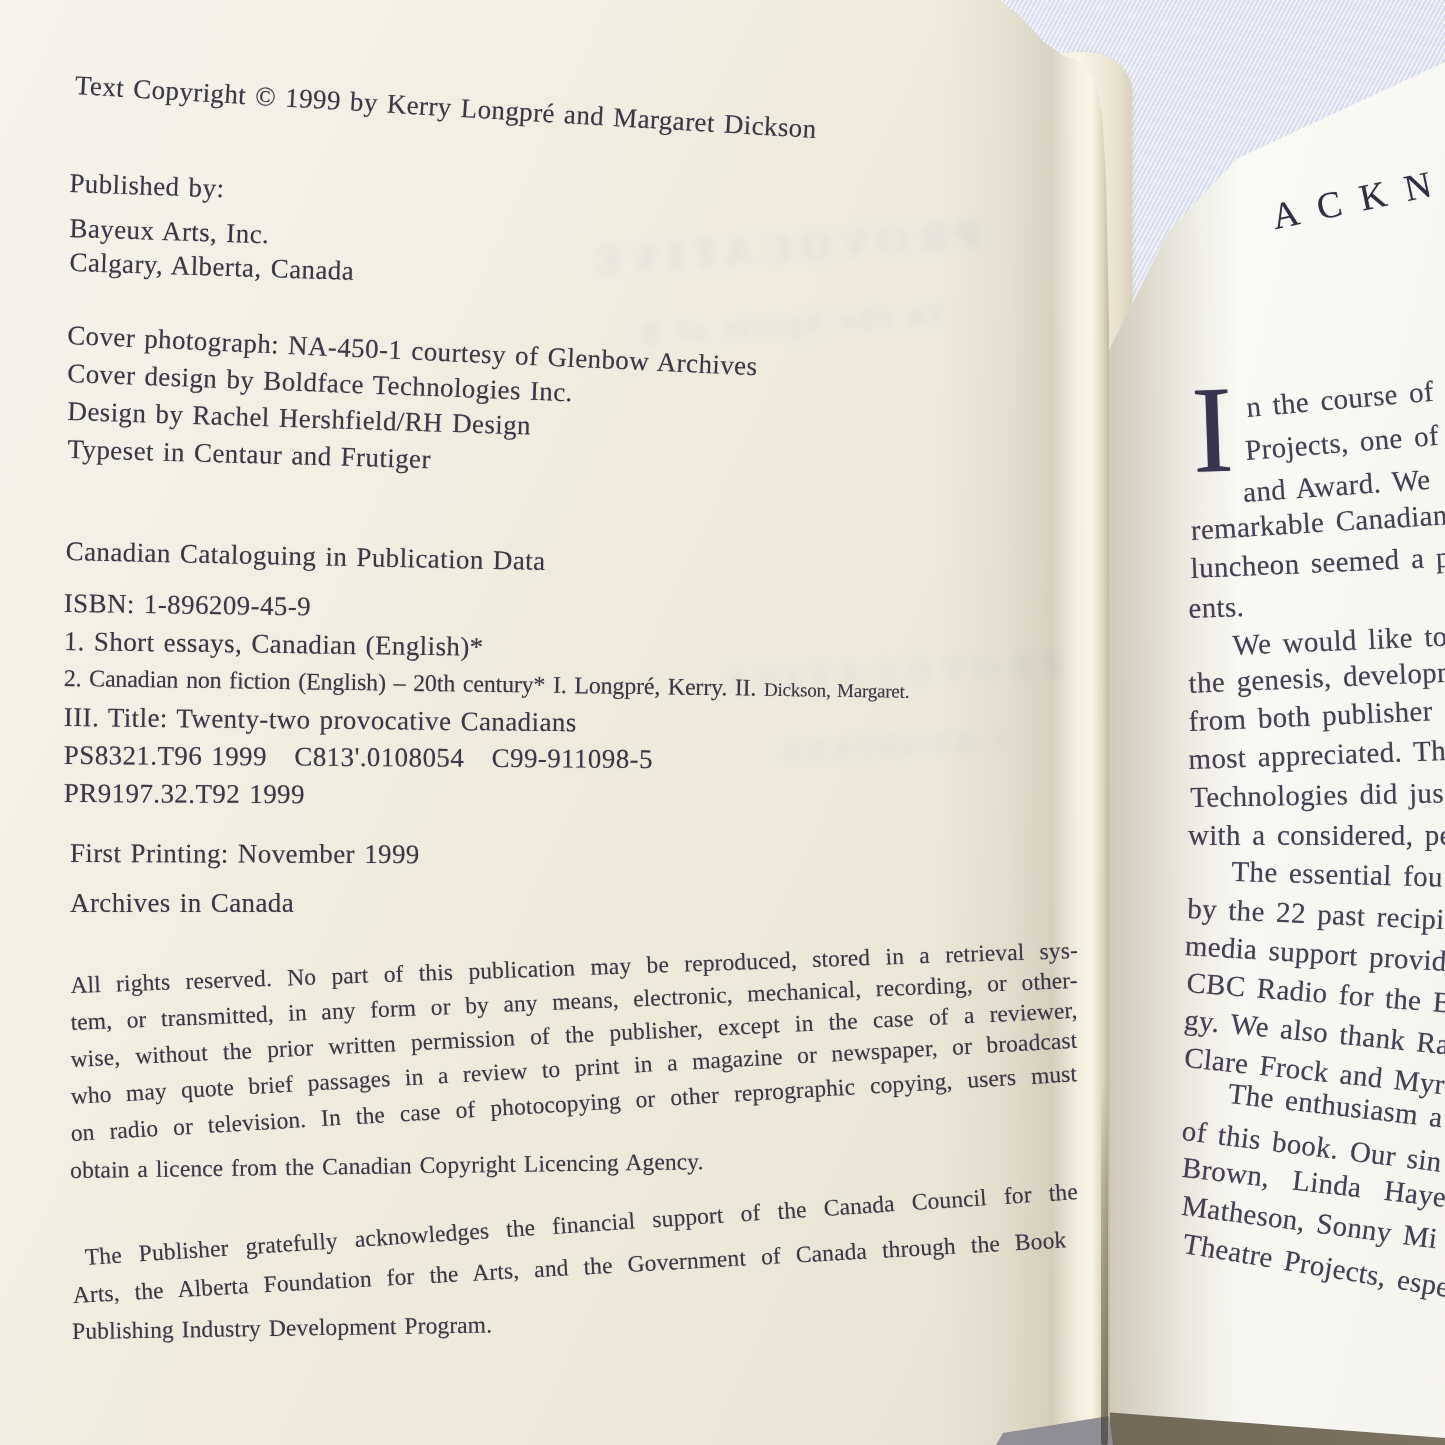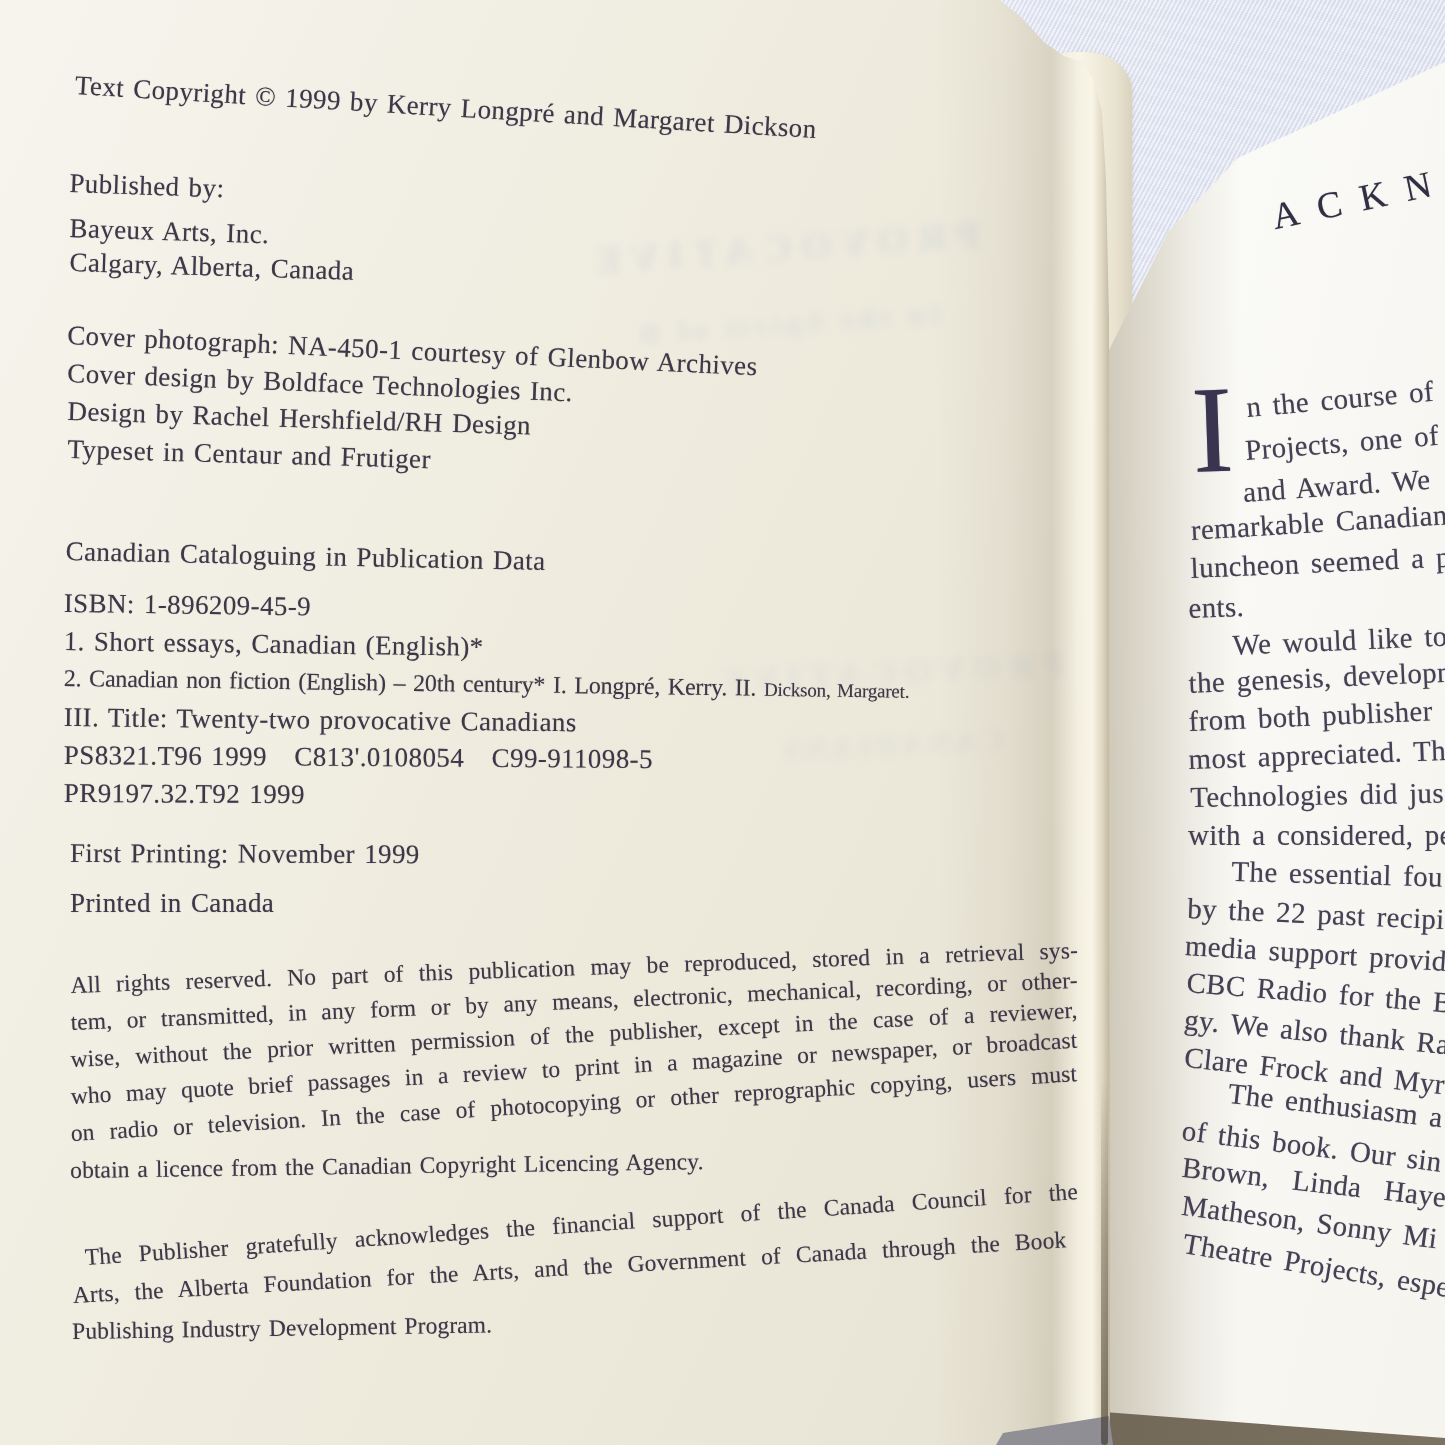--- a/index.html
+++ b/index.html
@@ -153,21 +153,21 @@
   <div class="lt" style="left:66px;top:536px;transform:rotate(1.2deg);">Canadian Cataloguing in Publication Data</div>
 
   <div class="lt" style="left:64px;top:588px;transform:rotate(0.8deg);">ISBN: 1-896209-45-9</div>
   <div class="lt" style="left:64px;top:626px;transform:rotate(0.8deg);">1. Short essays, Canadian (English)*</div>
   <div class="lt small2" style="left:64px;top:665px;transform:rotate(0.8deg);"><span>2. Canadian non fiction (English) – 20th century* I. Longpré, Kerry. II. </span><span class="tail">Dickson, Margaret.</span></div>
   <div class="lt" style="left:64px;top:702px;transform:rotate(0.6deg);">III. Title: Twenty-two provocative Canadians</div>
   <div class="lt" style="left:64px;top:740px;transform:rotate(0.4deg);">PS8321.T96 1999   C813'.0108054   C99-911098-5</div>
   <div class="lt" style="left:64px;top:778px;transform:rotate(0.3deg);">PR9197.32.T92 1999</div>
 
   <div class="lt" style="left:70px;top:838px;transform:rotate(0.2deg);">First Printing: November 1999</div>
-  <div class="lt" style="left:70px;top:888px;transform:rotate(0deg);">Printed in Canada</div>
+  <div class="lt" style="left:70px;top:888px;transform:rotate(0deg);">Archives in Canada</div>
 
   <div class="lt just" style="left:70px;top:972px;transform:rotate(-2deg);">All rights reserved. No part of this publication may be reproduced, stored in a retrieval sys-</div>
   <div class="lt just" style="left:70px;top:1009px;transform:rotate(-2.4deg);">tem, or transmitted, in any form or by any means, electronic, mechanical, recording, or other-</div>
   <div class="lt just" style="left:70px;top:1046px;transform:rotate(-2.8deg);">wise, without the prior written permission of the publisher, except in the case of a reviewer,</div>
   <div class="lt just" style="left:70px;top:1083px;transform:rotate(-3.2deg);">who may quote brief passages in a review to print in a magazine or newspaper, or broadcast</div>
   <div class="lt just" style="left:70px;top:1120px;transform:rotate(-3.4deg);">on radio or television. In the case of photocopying or other reprographic copying, users must</div>
   <div class="lt justlast" style="left:70px;top:1157px;transform:rotate(-0.8deg);">obtain a licence from the Canadian Copyright Licencing Agency.</div>
 
   <div class="lt just fund" style="left:84px;top:1244px;transform:rotate(-3.8deg);">The Publisher gratefully acknowledges the financial support of the Canada Council for the</div>
   <div class="lt just fund" style="left:72px;top:1282px;transform:rotate(-3.2deg);">Arts, the Alberta Foundation for the Arts, and the Government of Canada through the Book</div>

